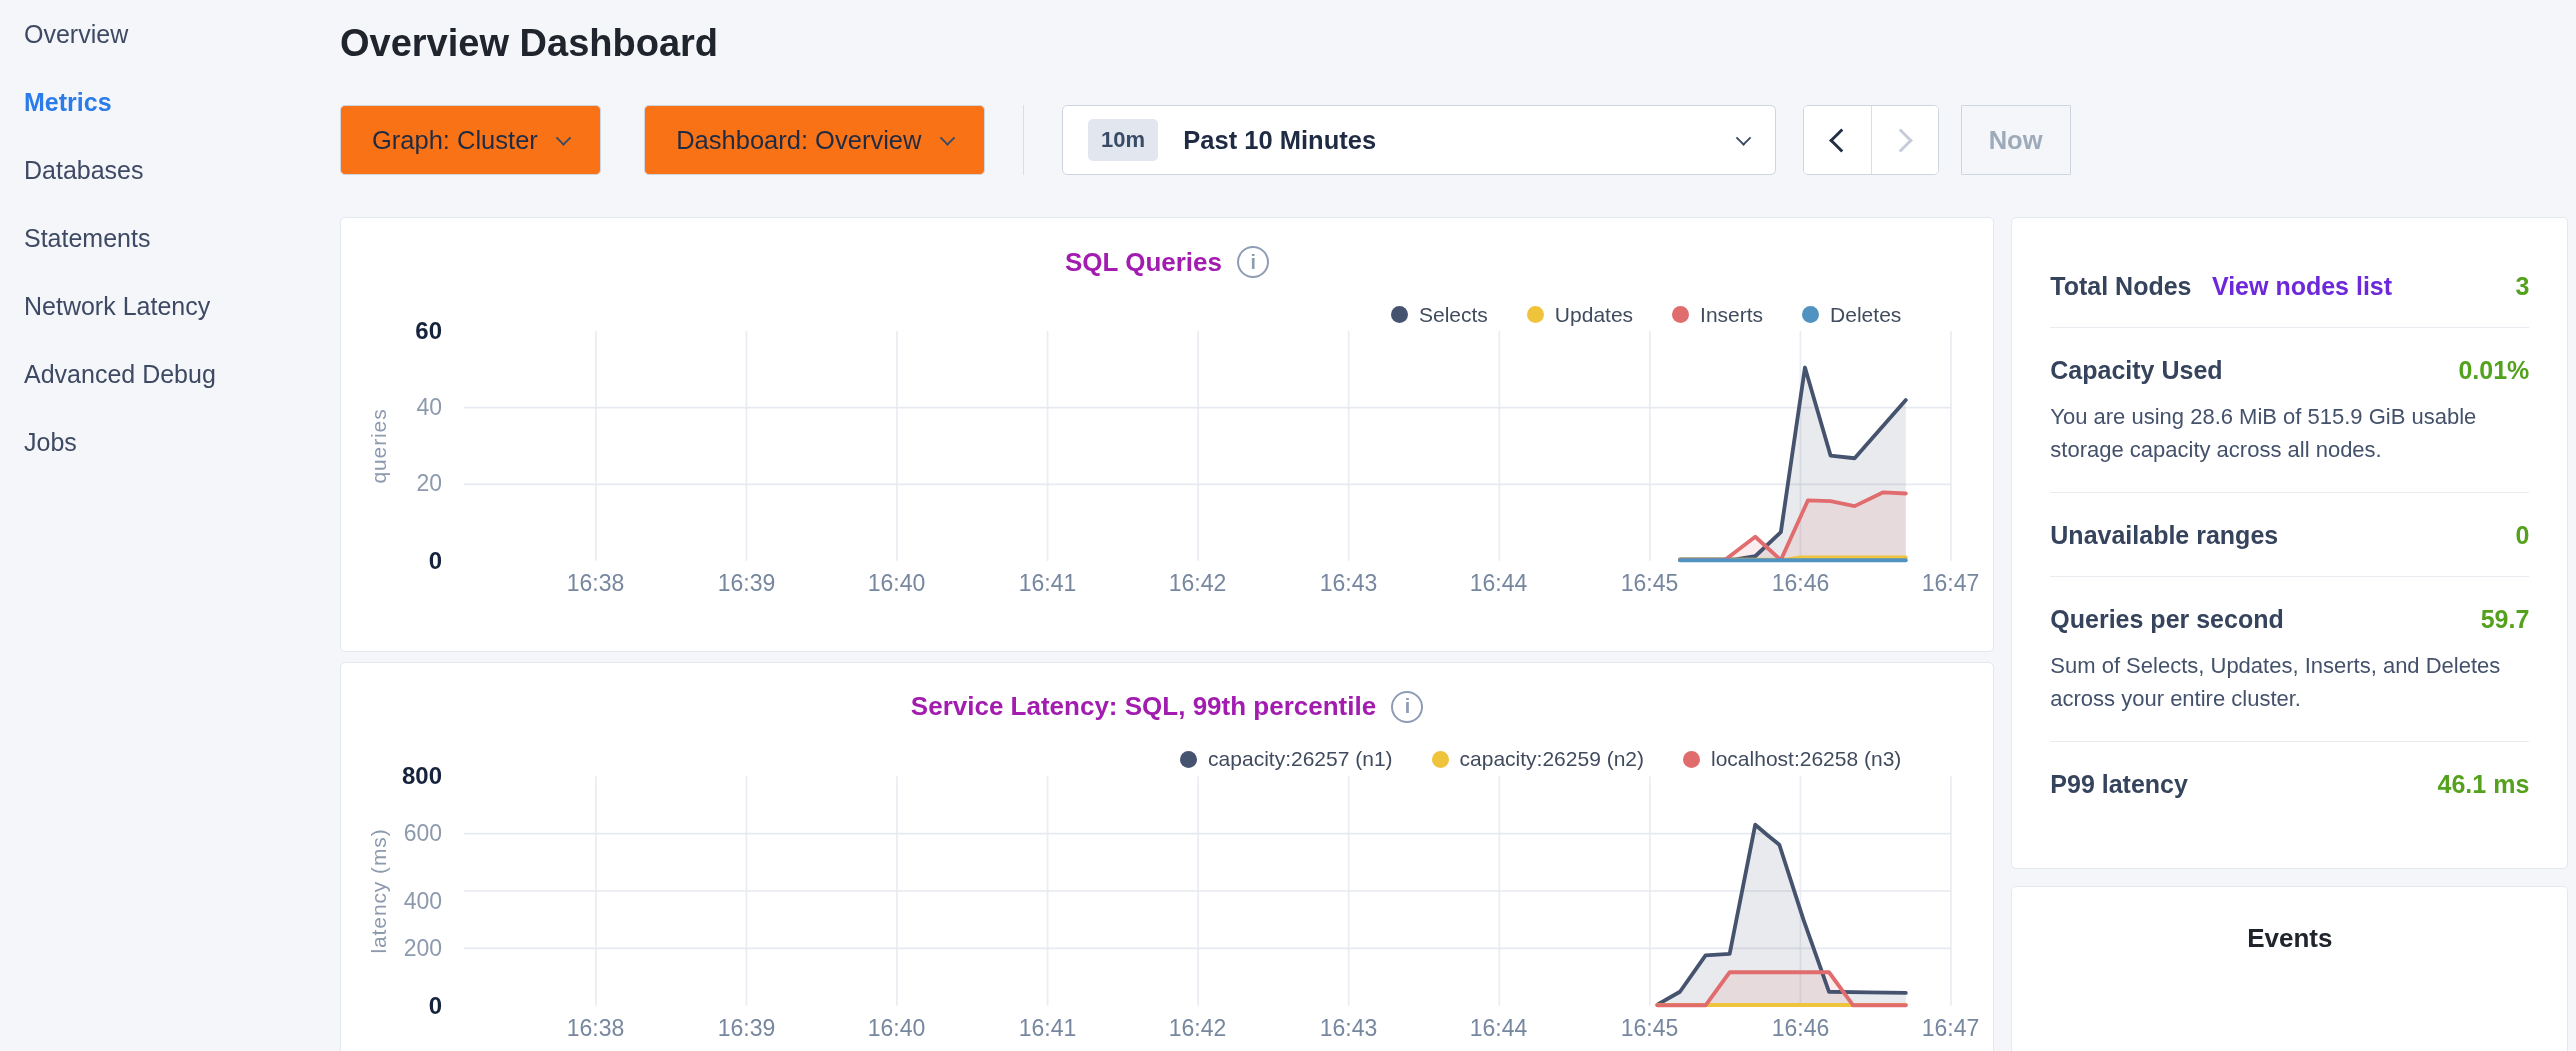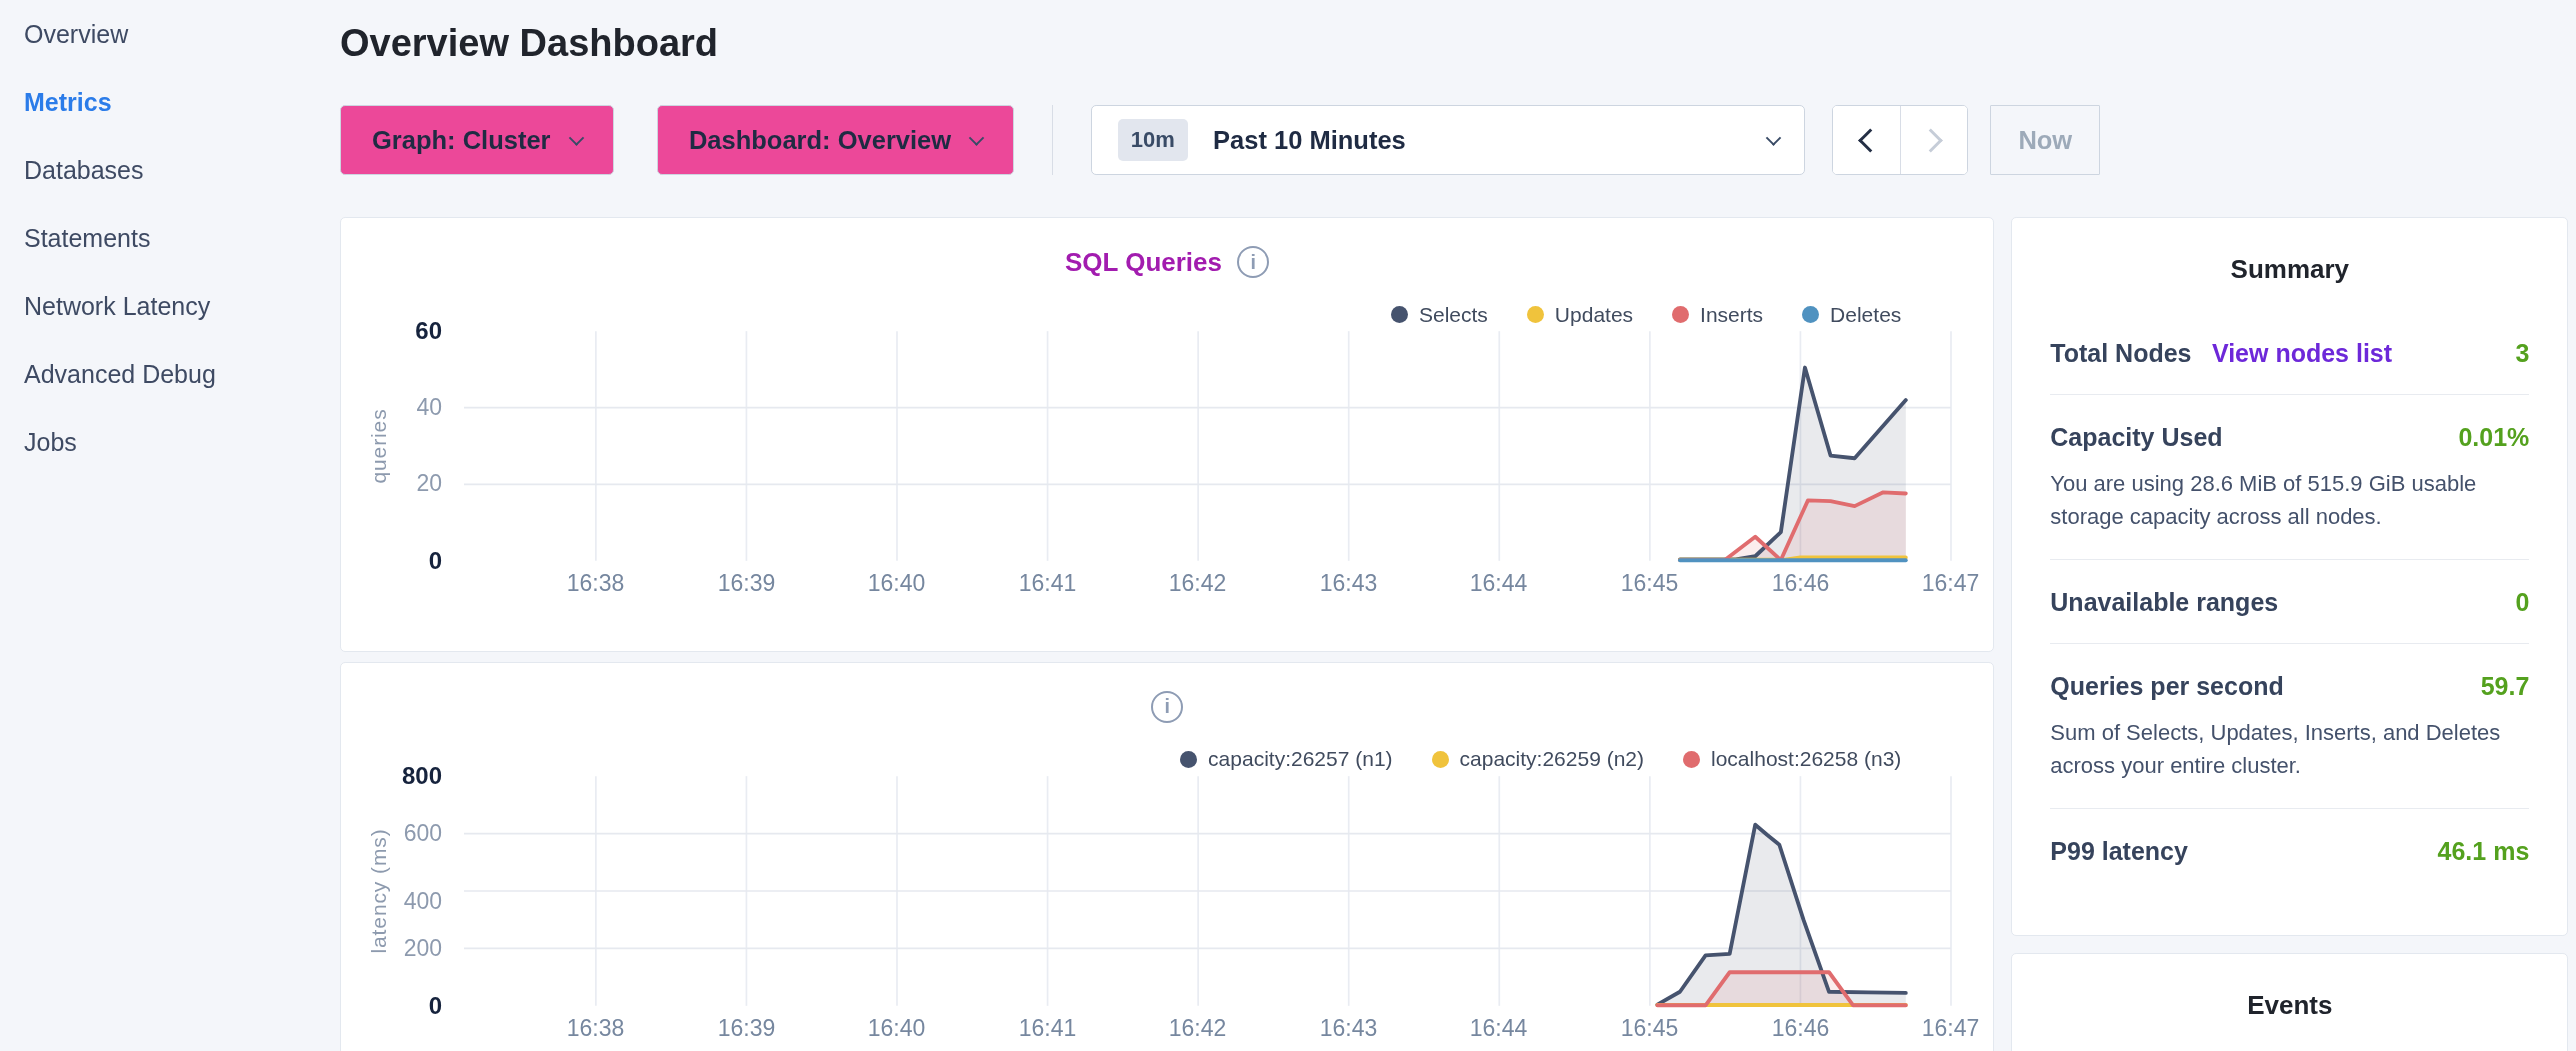--- a/index.html
+++ b/index.html
@@ -20,22 +20,22 @@
   }
   .nav-item.active { color:#2b7ce9; font-weight:700; }
 
   
   .main { flex:1; min-width:0; padding-right:7.7px; }
   .page-title { margin:22px 0 0; font-size:38px; font-weight:600; color:#20242c; }
 
   .toolbar { display:flex; align-items:center; margin-top:40px; height:70px; }
   .dd {
     display:flex; align-items:center; gap:20.4px; height:70px; padding:0 31px;
-    background:#ec4899; border:0.9px solid #cdd5e0; border-radius:5.1px;
-    font-size:25.5px; font-weight:700; color:#1f2b43; cursor:pointer; font-family:inherit;
+    background:#f97316; border:0.9px solid #cdd5e0; border-radius:5.1px;
+    font-size:25.5px; font-weight:400; color:#1f2b43; cursor:pointer; font-family:inherit;
   }
   .dd + .dd { margin-left:43px; }
   .chev {
     width:13.6px; height:13.6px; flex:none;
     border-right:2.6px solid #394b66; border-bottom:2.6px solid #394b66;
     transform:rotate(45deg) translate(-1.7px,-1.7px);
   }
   .chev.small { width:11px; height:11px; border-width:2.1px; }
   .vdiv { width:0.9px; height:70px; background:#d8dde6; margin:0 38px; flex:none; }
 
@@ -213,20 +213,21 @@
               <span class="xtick" style="left: 674px;">16:42</span>
               <span class="xtick" style="left: 825px;">16:43</span>
               <span class="xtick" style="left: 975px;">16:44</span>
               <span class="xtick" style="left: 1126px;">16:45</span>
               <span class="xtick" style="left: 1277px;">16:46</span>
               <span class="xtick" style="left: 1427px;">16:47</span>
             </div>
           </section>
           <section class="card chart-card">
             <div class="chart-title-row">
+              <span class="chart-title">Service Latency: SQL, 99th percentile</span>
               <span class="info-icon">i</span>
             </div>
             <div class="legend">
               <span class="legend-item">
                 <span class="dot" style="background: rgb(70, 83, 110);"></span>
                 <span class="legend-label">capacity:26257 (n1)</span>
               </span>
               <span class="legend-item">
                 <span class="dot" style="background: rgb(240, 195, 60);"></span>
                 <span class="legend-label">capacity:26259 (n2)</span>
@@ -273,21 +274,20 @@
               <span class="xtick" style="left: 975px;">16:44</span>
               <span class="xtick" style="left: 1126px;">16:45</span>
               <span class="xtick" style="left: 1277px;">16:46</span>
               <span class="xtick" style="left: 1427px;">16:47</span>
             </div>
           </section>
         </div>
 
       <div class="right-col">
         <section class="card summary-card">
-          <h2 class="panel-title">Summary</h2>
           <div id="summary-stats">
               <div class="stat">
                 <div class="stat-top">
                   <span class="stat-label">Total Nodes</span>
                   <span class="stat-link">View nodes list</span>
                   <span class="stat-value">3</span>
                 </div>
               </div>
               <div class="stat">
                 <div class="stat-top">

